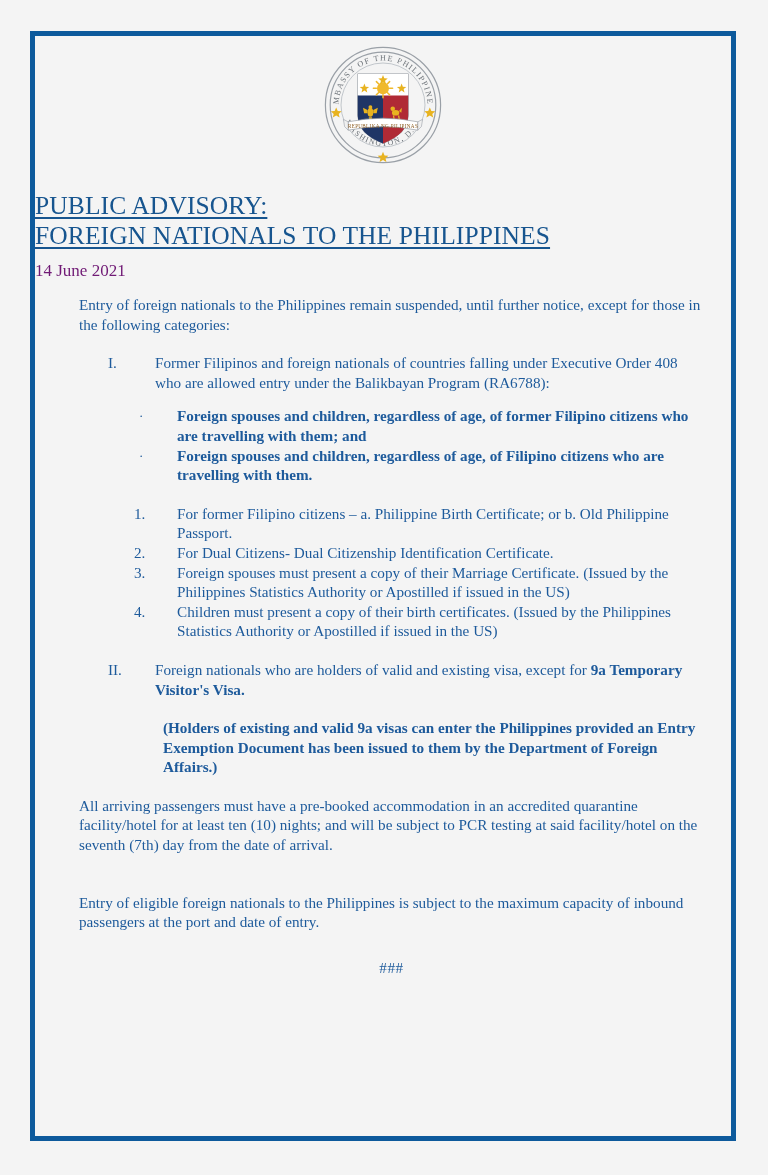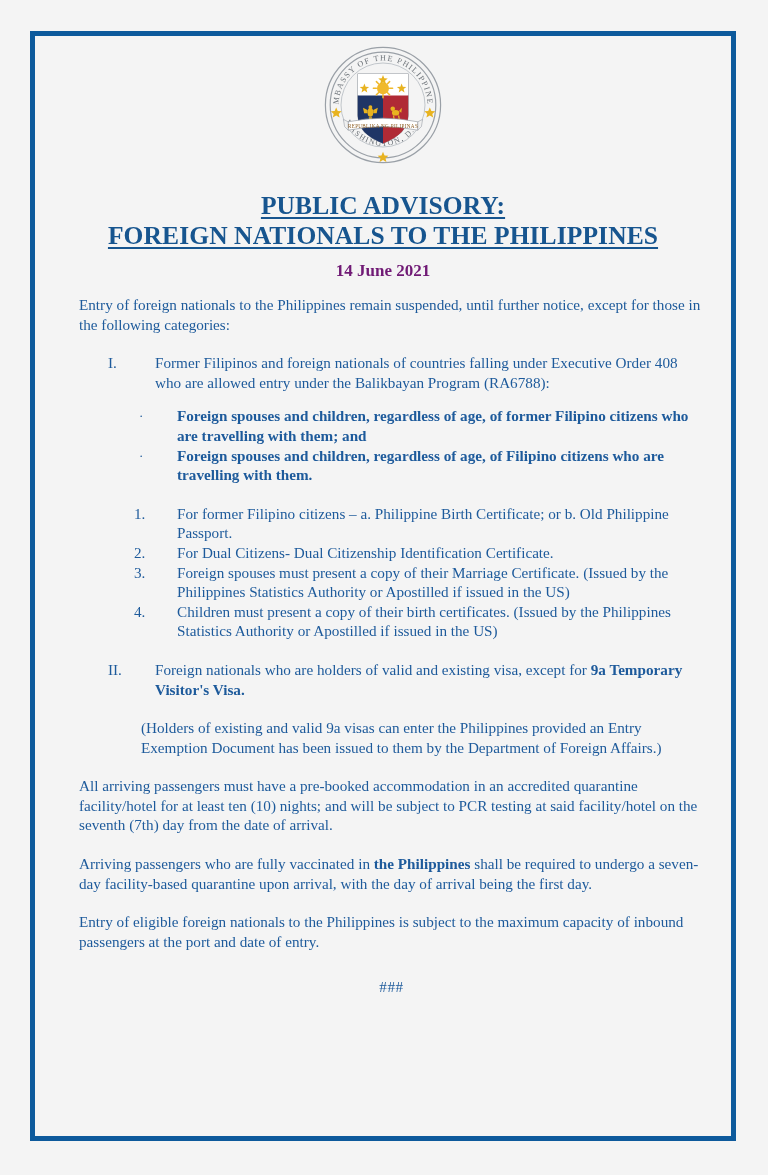--- a/index.html
+++ b/index.html
@@ -43,23 +43,22 @@
     padding-top: 9px;
   }
   .seal {
     display: inline-block;
     width: 120px;
     height: 120px;
   }
 
   
   .title-block {
-    text-align: center;
+    text-align: left;
     margin-top: 22px;
-    font-weight: bold;
   }
   .title-line {
     font-size: 25.5px;
     line-height: 30px;
     letter-spacing: 0.1px;
     color: #17558f;
     text-decoration: underline;
     text-underline-offset: 3px;
     white-space: nowrap;
   }
@@ -119,21 +118,22 @@
   }
   .num-marker {
     width: 43px;
     flex: 0 0 43px;
   }
   .num-text {
     flex: 1 1 auto;
   }
 
   .indent-note {
-    margin-left: 62px;
+    margin-left: 84px;
+    font-weight: bold;
   }
 
   .bold {
     font-weight: bold;
   }
 
   .end-mark {
     text-align: center;
     margin-top: 26px;
     font-size: 15.2px;
@@ -281,21 +281,20 @@
       <div class="gap-lg"></div>
 
       <div class="indent-note">(Holders of existing and valid 9a visas can enter the Philippines provided an Entry Exemption Document has been issued to them by the Department of Foreign Affairs.)</div>
 
       <div class="gap-lg"></div>
 
       <p class="para">All arriving passengers must have a pre-booked accommodation in an accredited quarantine facility/hotel for at least ten (10) nights; and will be subject to PCR testing at said facility/hotel on the seventh (7th) day from the date of arrival.</p>
 
       <div class="gap-lg"></div>
 
-      <p class="para"><span>Arriving passengers who are fully vaccinated in </span><span class="bold">the Philippines</span><span> shall be required to undergo a seven-day facility-based quarantine upon arrival, with the day of arrival being the first day.</span></p>
 
       <div class="gap-lg"></div>
 
       <p class="para">Entry of eligible foreign nationals to the Philippines is subject to the maximum capacity of inbound passengers at the port and date of entry.</p>
 
       <div class="end-mark">###</div>
     </div>
 
   </div>
 </div>

